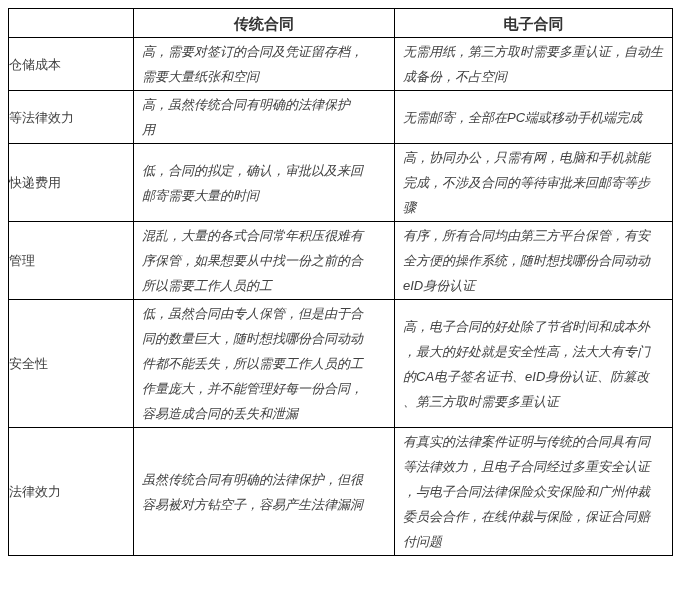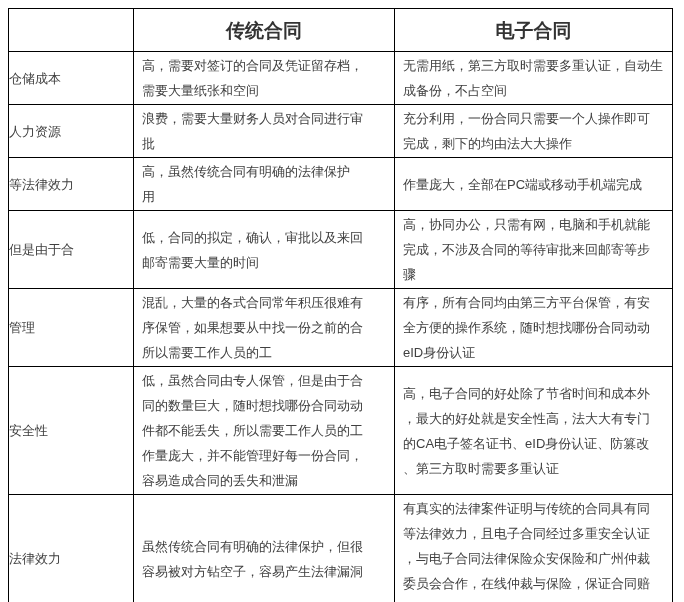--- a/index.html
+++ b/index.html
@@ -28,33 +28,34 @@
     font-size: 13px;
     line-height: 25px;
     vertical-align: middle;
     overflow: hidden;
   }
   .cmp th {
     font-weight: bold;
     color: #333333;
     text-align: center;
     height: 26px;
-    padding: 8px 4px;
-    font-size: 19px;
+    padding: 1px 4px;
+    font-size: 15px;
   }
   .cmp td.label-cell {
     text-align: left;
     padding: 1px 0;
     width: 123px;
   }
   .cmp td.val-cell {
     text-align: left;
     padding: 1px 8px;
     white-space: pre-wrap;
     word-break: break-all;
+    font-style: italic;
   }
 </style>
 </head>
 <body>
 
 <div class="page">
   <table class="cmp">
     <colgroup>
       <col style="width:125px">
       <col style="width:261px">
@@ -69,34 +70,27 @@
     </thead>
     <tbody>
       <tr>
         <td class="label-cell">仓储成本</td>
         <td class="val-cell">高，需要对签订的合同及凭证留存档，
 需要大量纸张和空间</td>
         <td class="val-cell">无需用纸，第三方取时需要多重认证，自动生
 成备份，不占空间</td>
       </tr>
       <tr>
-        <td class="label-cell">人力资源</td>
-        <td class="val-cell">浪费，需要大量财务人员对合同进行审
-批</td>
-        <td class="val-cell">充分利用，一份合同只需要一个人操作即可
-完成，剩下的均由法大大操作</td>
-      </tr>
-      <tr>
         <td class="label-cell">等法律效力</td>
         <td class="val-cell">高，虽然传统合同有明确的法律保护
 用</td>
-        <td class="val-cell">作量庞大，全部在PC端或移动手机端完成</td>
+        <td class="val-cell">无需邮寄，全部在PC端或移动手机端完成</td>
       </tr>
       <tr>
-        <td class="label-cell">但是由于合</td>
+        <td class="label-cell">快递费用</td>
         <td class="val-cell">低，合同的拟定，确认，审批以及来回
 邮寄需要大量的时间</td>
         <td class="val-cell">高，协同办公，只需有网，电脑和手机就能
 完成，不涉及合同的等待审批来回邮寄等步
 骤</td>
       </tr>
       <tr>
         <td class="label-cell">管理</td>
         <td class="val-cell">混乱，大量的各式合同常年积压很难有
 序保管，如果想要从中找一份之前的合

